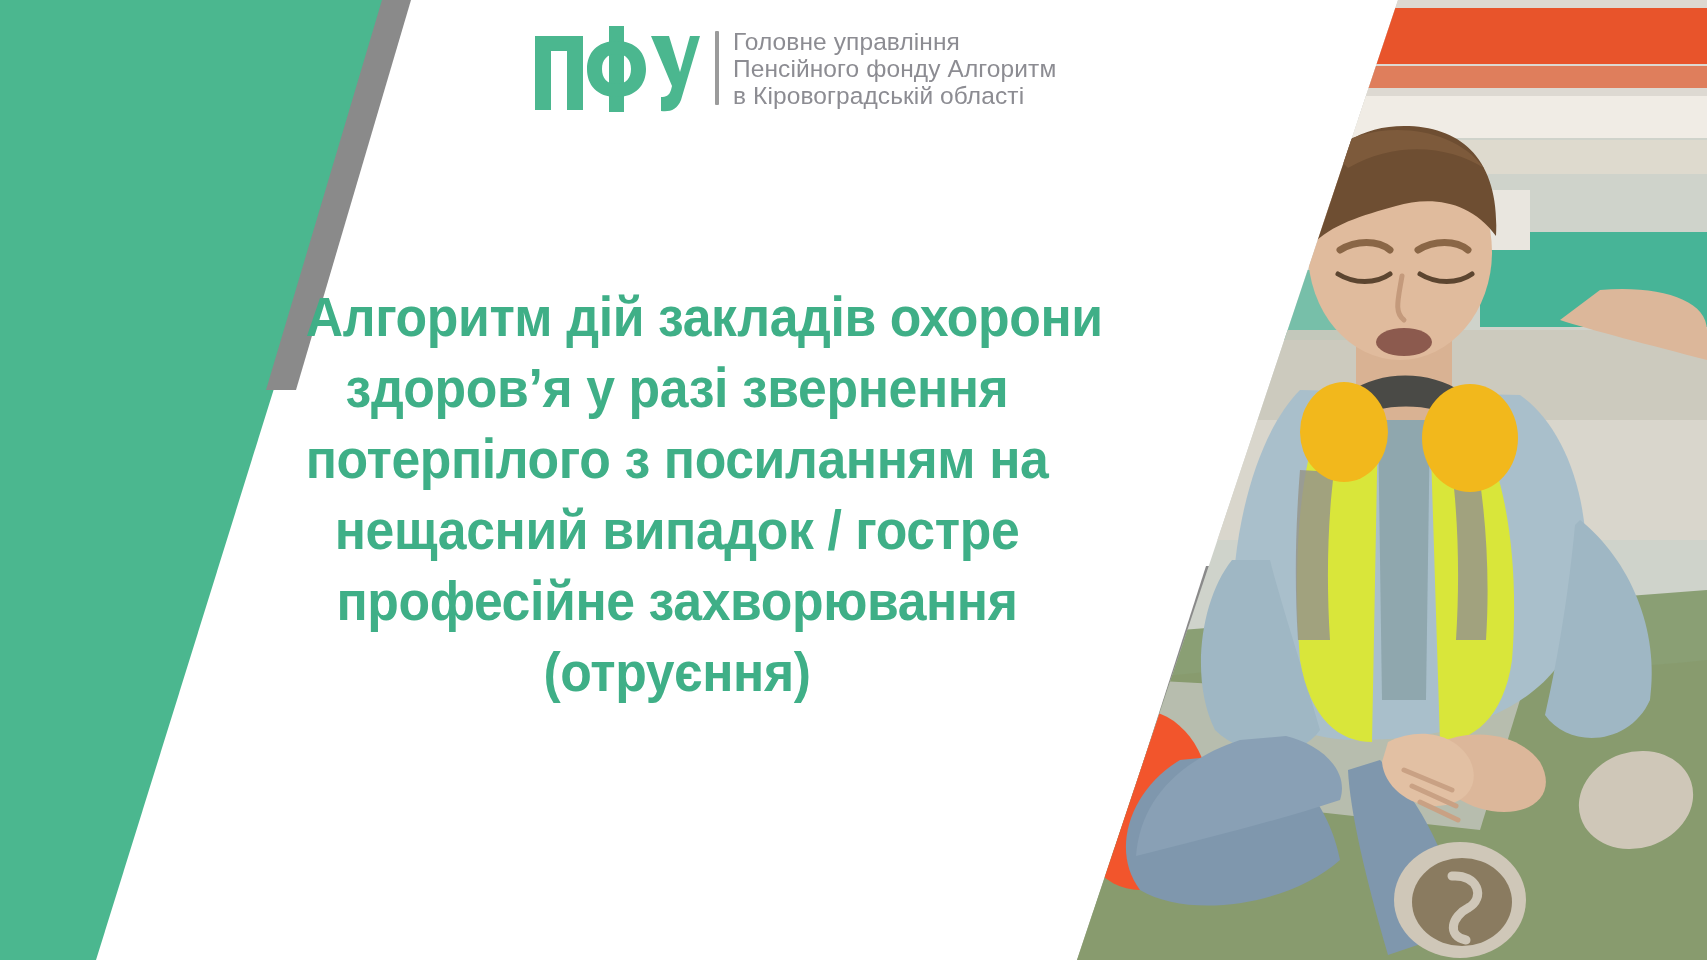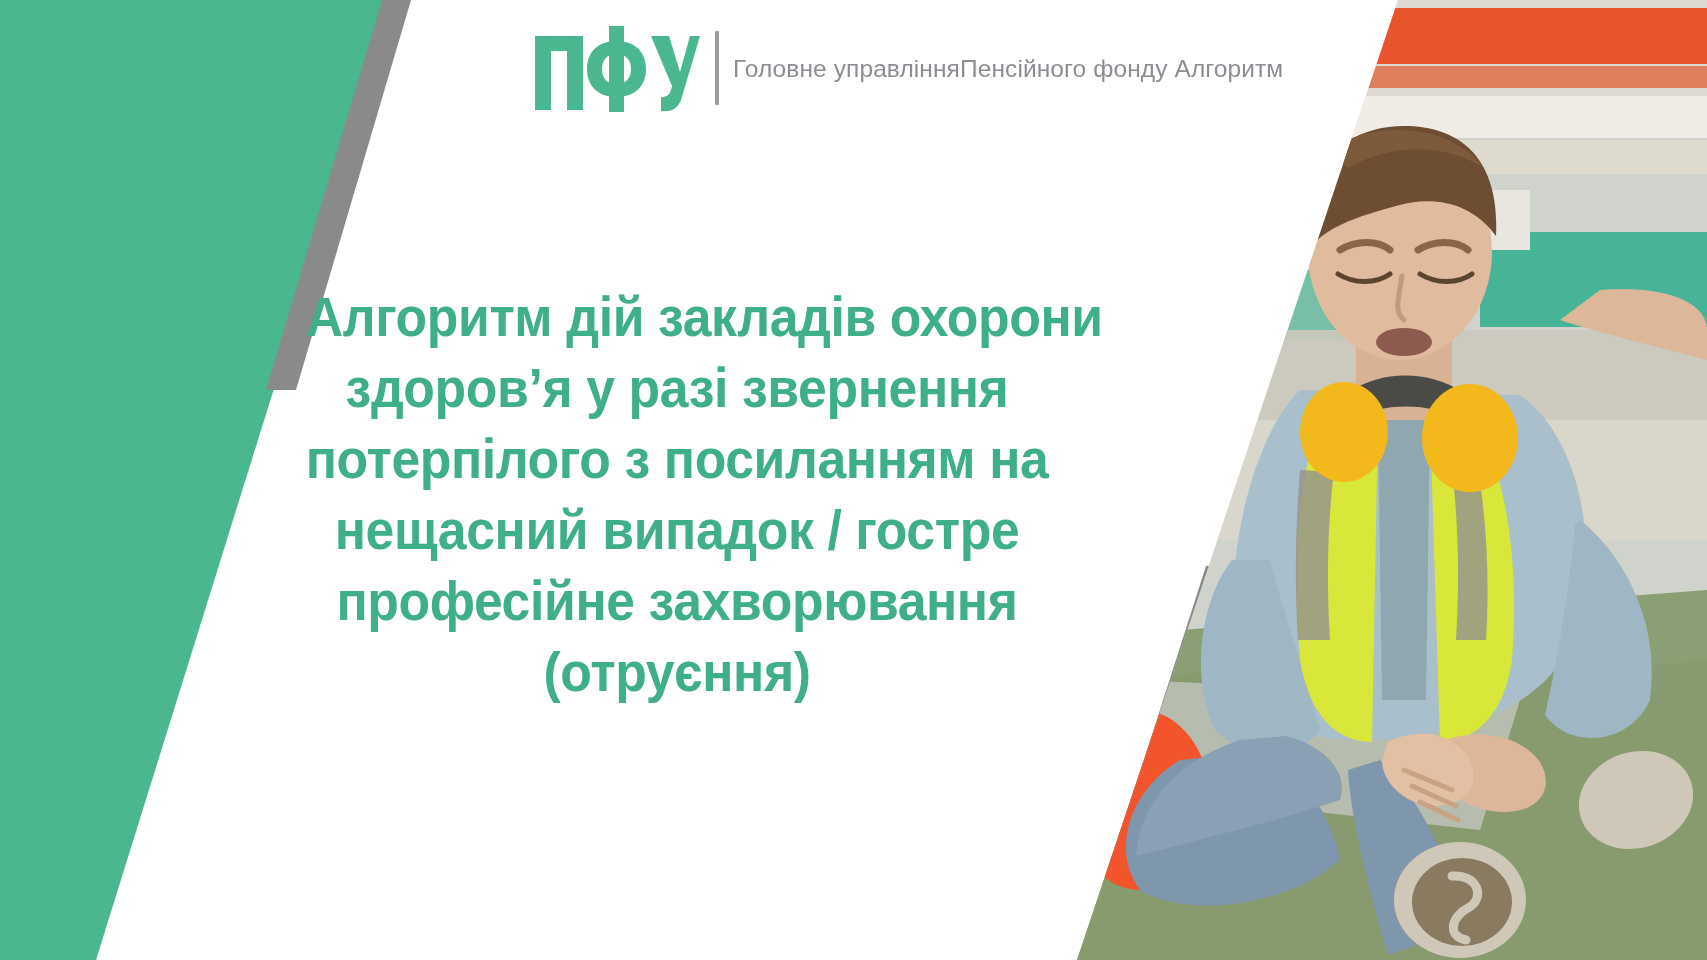--- a/index.html
+++ b/index.html
@@ -7,21 +7,21 @@
   #slide{position:relative;width:1707px;height:960px;overflow:hidden;background:#ffffff;}
 
   
   .shape{position:absolute;top:0;left:0;width:1707px;height:960px;}
   .shape svg{display:block;width:1707px;height:960px;}
 
   
   #logo{position:absolute;left:533px;top:24px;display:flex;align-items:center;gap:14px;}
   #logo-mark{font-size:0;line-height:0;}
   #logo-divider{width:4px;height:74px;background:#9b9b9b;border-radius:1px;}
-  #logo-lines{display:flex;justify-content:center;}
+  #logo-lines{display:flex;flex-direction:column;justify-content:center;}
   #logo-lines span{
     display:block;color:#8c8c92;font-size:24.5px;line-height:27px;
     font-family:"Liberation Sans",sans-serif;font-weight:400;letter-spacing:.1px;white-space:nowrap;
   }
 
   
   #headline{
     position:absolute;left:282px;top:282px;width:790px;
     text-align:center;color:#3faf87;
     font-family:"Liberation Sans Narrow","Liberation Sans",sans-serif;
@@ -166,20 +166,21 @@
                  M83.5,30 C93,30 98,36 98,45 C98,54 93,60 83.5,60 C74,60 69,54 69,45 C69,36 74,30 83.5,30 Z" fill="#4bb78f"></path>
 
         <path d="M118,12 L136,12 L147,48 L157,12 L167,12 L148,76 C144,86 137,88 128,87 L128,73
                  C133,73 136,72 138,66 L139,62 Z" fill="#4bb78f"></path>
       </svg>
     </div>
     <div id="logo-divider"></div>
     <div id="logo-lines">
       <span>Головне управління</span>
       <span>Пенсійного фонду Алгоритм</span>
+      <span>в Кіровоградській області</span>
     </div>
   </div>
 
   <div id="headline">
     <div>Алгоритм дій закладів охорони</div>
     <div>здоров’я у разі звернення</div>
     <div>потерпілого з посиланням на</div>
     <div>нещасний випадок / гостре</div>
     <div>професійне захворювання</div>
     <div>(отруєння)</div>

